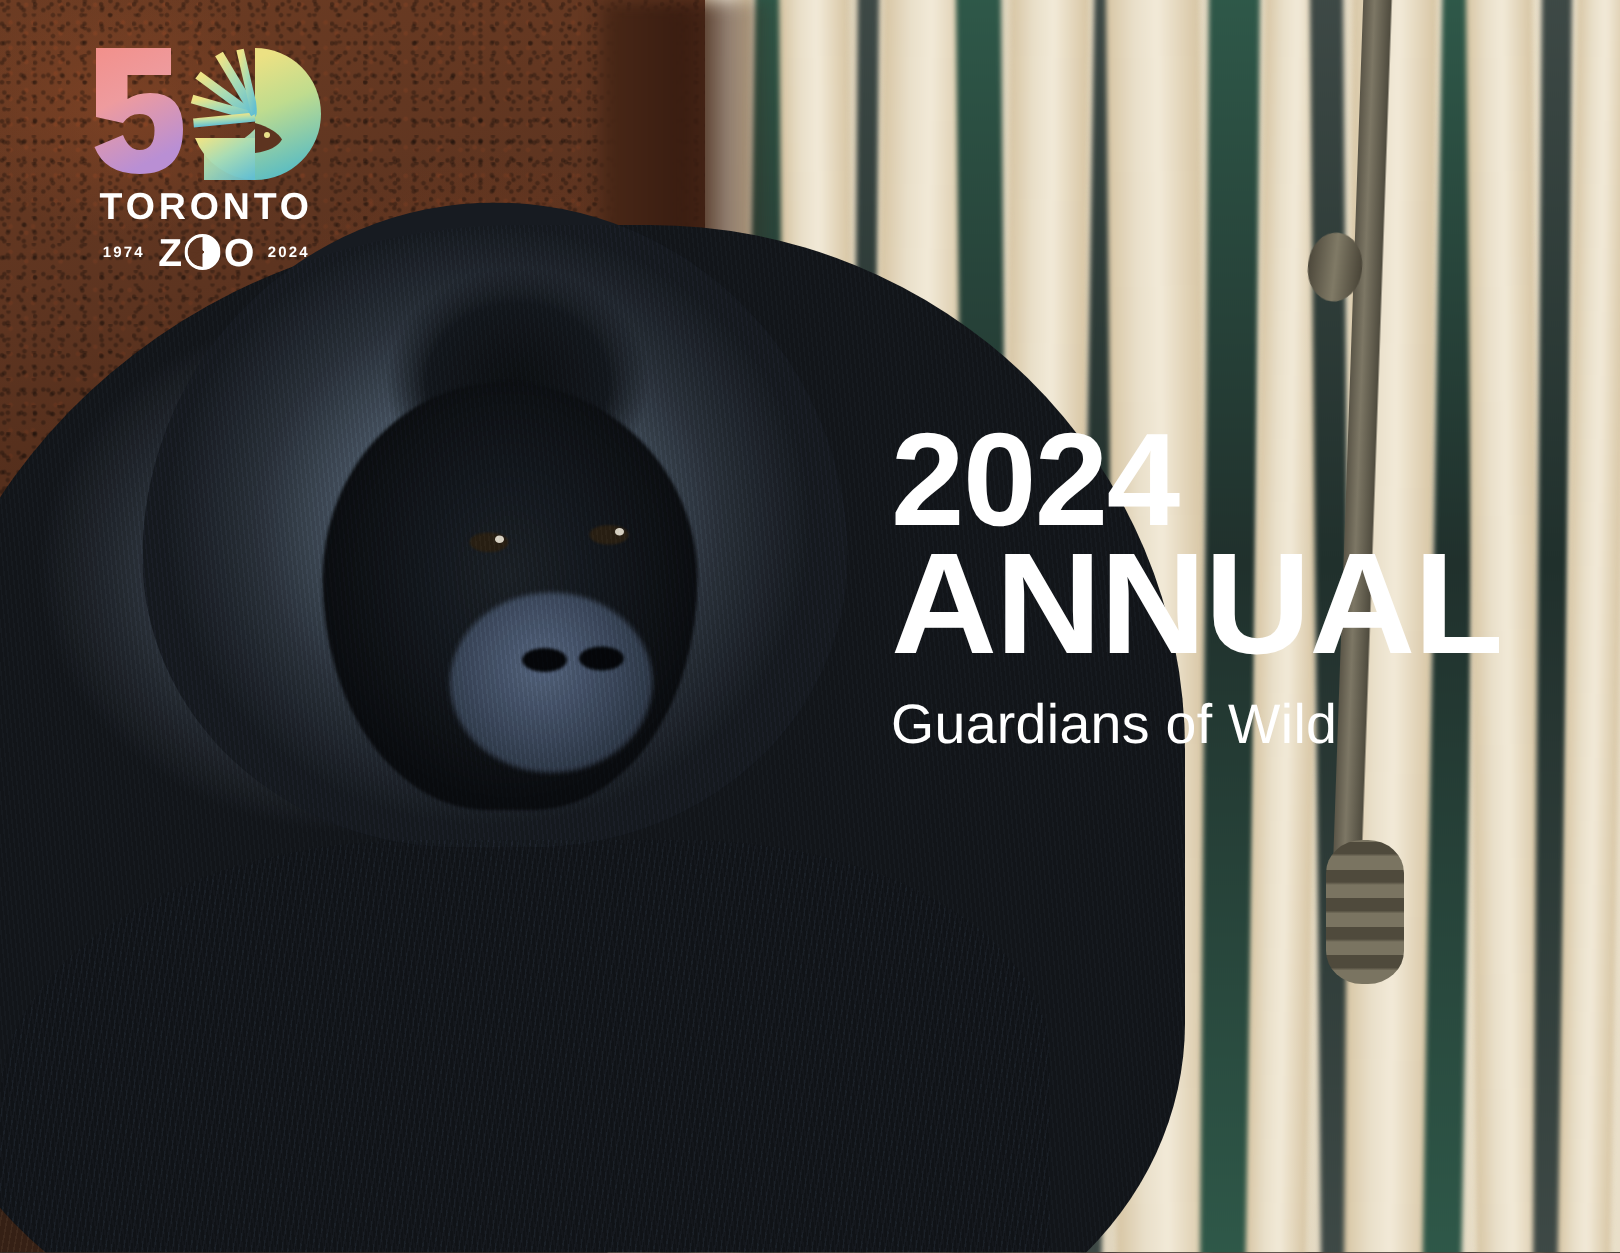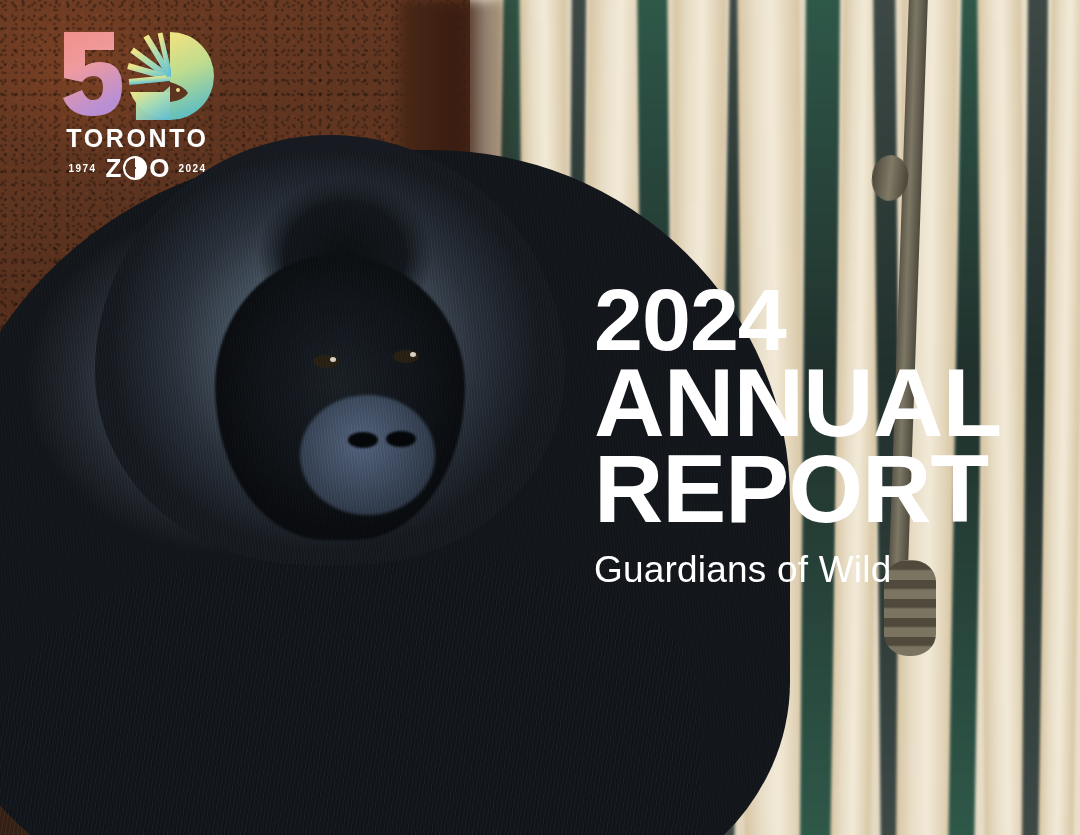--- a/index.html
+++ b/index.html
@@ -269,17 +269,16 @@
           <span class="logo-o-last">O</span>
         </span>
         <span class="logo-year">2024</span>
       </div>
     </div>
   </div>
 
   <div class="title-block">
     <div class="t-line t-year">2024</div>
     <div class="t-line t-annual">ANNUAL</div>
-    <div class="t-line t-report">REPORT</div>
     <div class="subtitle">Guardians of Wild</div>
   </div>
 
 </div>
 
 </body></html>

